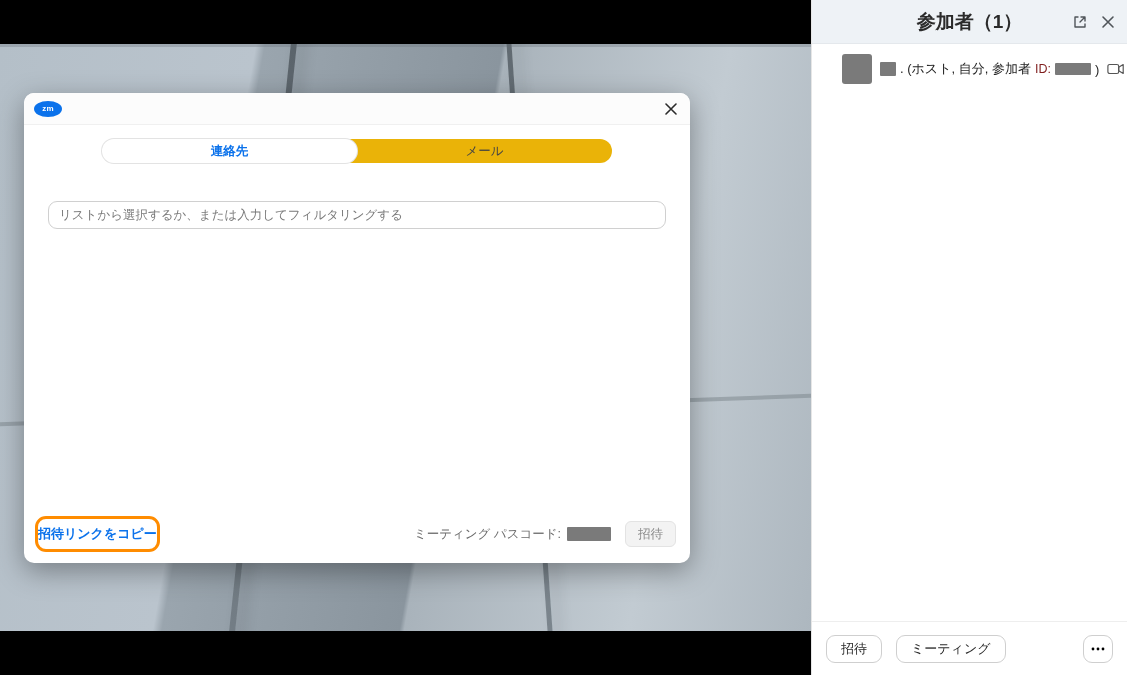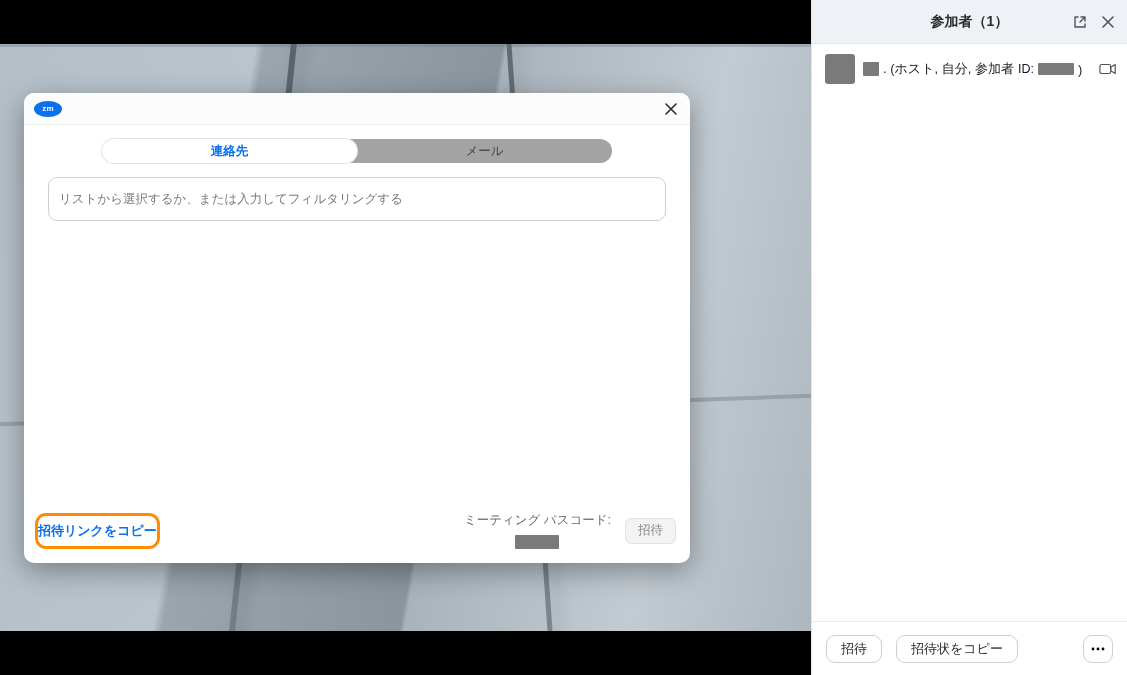--- a/index.html
+++ b/index.html
@@ -27,51 +27,51 @@
     display: flex; flex-direction: column;
   }
   .dialog-header { display:flex; align-items:center; gap:6px; height:32px; padding:0 8px 0 10px; border-bottom:1px solid #f0f0f0; border-radius:10px 10px 0 0; background:#fcfcfc;}
   .zm-logo { width:28px; height:16px; border-radius:50%; background:#0b72eb; color:#fff; font-size:8px; font-weight:700; display:flex; align-items:center; justify-content:center; letter-spacing:.3px;}
   .dialog-title { font-size:12px; color:#1f1f1f; display:flex; align-items:center; gap:4px;}
   .redact { display:inline-block; height:12px; background:#7a7a7a; border-radius:1px; }
   .dialog-close { margin-left:auto; width:22px; height:22px; display:flex; align-items:center; justify-content:center; cursor:pointer; color:#2b2b2b; }
   .dialog-close svg { width:12px; height:12px; }
 
   .tabs-wrap { padding: 14px 78px 0; }
-  .tabs { display:flex; background:#a3a3a3; border-radius:16px; height:24px; }
+  .tabs { display:flex; background:#eab308; border-radius:16px; height:24px; }
   .tab { flex:1; display:flex; align-items:center; justify-content:center; font-size:12.5px; color:#444; cursor:pointer; border-radius:16px;}
   .tab.active { background:#ffffff; color:#0b72eb; font-weight:600; box-shadow:0 0 0 1px #e3e3e3;}
 
   .search-wrap { padding: 14px 24px 0; }
   .search-input {
-    width:100%; height:44px; border:1px solid #d0d0d0; border-radius:9px; padding:0 10px;
-    font-size:12.5px; color:#333; background:#fff;
+    width:100%; height:28px; border:1px solid #d0d0d0; border-radius:9px; padding:0 10px;
+    font-size:12.5px; color:#333; background:#fff;margin-top:24px;
   }
   .search-input::placeholder { color:#7a7a7a; }
 
   .dialog-body { flex:1; }
   .dialog-footer { display:flex; align-items:center; gap:14px; padding:10px 14px 14px 14px; }
   .link-btn { font-size:13px; font-weight:700; color:#0b72eb; background:none; border:none; cursor:pointer; padding:6px 0; border-radius:8px;}
   .link-btn.highlighted { outline:3px solid #ff8c00; outline-offset:0; }
   .footer-spacer { flex:1; }
-  .passcode { font-size:12.5px; color:#6b6b6b; display:flex; align-items:center; gap:6px;flex-direction:column;}
+  .passcode { font-size:12.5px; color:#6b6b6b; display:flex; align-items:center; gap:6px;}
   .invite-submit { height:26px; padding:0 12px; font-size:12.5px; color:#8a8a8a; background:#f3f3f3; border:1px solid #e3e3e3; border-radius:6px; cursor:default;}
 
   
   .panel { flex:1; min-width:0; height:100%; display:flex; flex-direction:column; border-left:1px solid #e6e6e6; background:#fff;}
   .panel-head { height:44px; background:#eef2f6; display:flex; align-items:center; justify-content:center; position:relative; border-bottom:1px solid #e4e8ec;}
-  .panel-title { font-size:14px; font-weight:700; color:#2b2b2b; }
+  .panel-title { font-size:19px; font-weight:700; color:#2b2b2b; }
   .panel-head-actions { position:absolute; right:8px; top:0; bottom:0; display:flex; align-items:center; gap:6px;}
   .icon-btn { width:22px; height:22px; display:flex; align-items:center; justify-content:center; color:#50555a; cursor:pointer; border:none; background:none;}
   .icon-btn svg { width:14px; height:14px; }
 
-  .participant-row { display:flex; align-items:center; gap:8px; padding:10px 10px 8px 13px; }
+  .participant-row { display:flex; align-items:center; gap:8px; padding:10px 10px 8px 30px; }
   .avatar { width:30px; height:30px; background:#7a7a7a; border-radius:3px; flex:0 0 auto;}
   .p-name { font-size:13px; color:#1f1f1f; display:flex; align-items:center; gap:4px; white-space:nowrap;}
-  .p-name .dim { color:#0f172a; font-size:12.5px;}
+  .p-name .dim { color:#7f1d1d; font-size:12.5px;}
   .p-icons { margin-left:auto; display:flex; align-items:center; gap:6px; color:#555;}
   .p-icons svg { width:18px; height:14px; }
 
   .panel-body { flex:1; }
   .panel-footer { height:54px; border-top:1px solid #eee; display:flex; align-items:center; gap:14px; padding:0 14px;}
   .ghost-btn { height:28px; padding:0 14px; font-size:13px; color:#2b2b2b; background:#fff; border:1px solid #cfcfcf; border-radius:9px; cursor:pointer;}
   .panel-footer-spacer { flex:1; }
   .more-btn { width:30px; height:28px; border:1px solid #cfcfcf; border-radius:9px; background:#fff; cursor:pointer; display:flex; align-items:center; justify-content:center; color:#2b2b2b;}
   .more-btn svg { width:14px; height:4px; }
 </style>
@@ -154,21 +154,21 @@
             <rect x="1" y="2" width="12" height="10" rx="2" fill="none" stroke="currentColor" stroke-width="1.3"></rect>
             <path d="M13 5l5-3v10l-5-3z" fill="none" stroke="currentColor" stroke-width="1.3" stroke-linejoin="round"></path>
           </svg>
       </div>
     </div>
 
     <div class="panel-body"></div>
 
     <div class="panel-footer">
       <button class="ghost-btn">招待</button>
-      <button class="ghost-btn">招待状をコピー</button>
+      <button class="ghost-btn">ミーティング</button>
       <div class="panel-footer-spacer"></div>
       <button class="more-btn">
         <svg viewBox="0 0 14 4">
             <circle cx="2" cy="2" r="1.4"></circle>
             <circle cx="7" cy="2" r="1.4"></circle>
             <circle cx="12" cy="2" r="1.4"></circle>
           </svg>
       </button>
     </div>
   </div>

